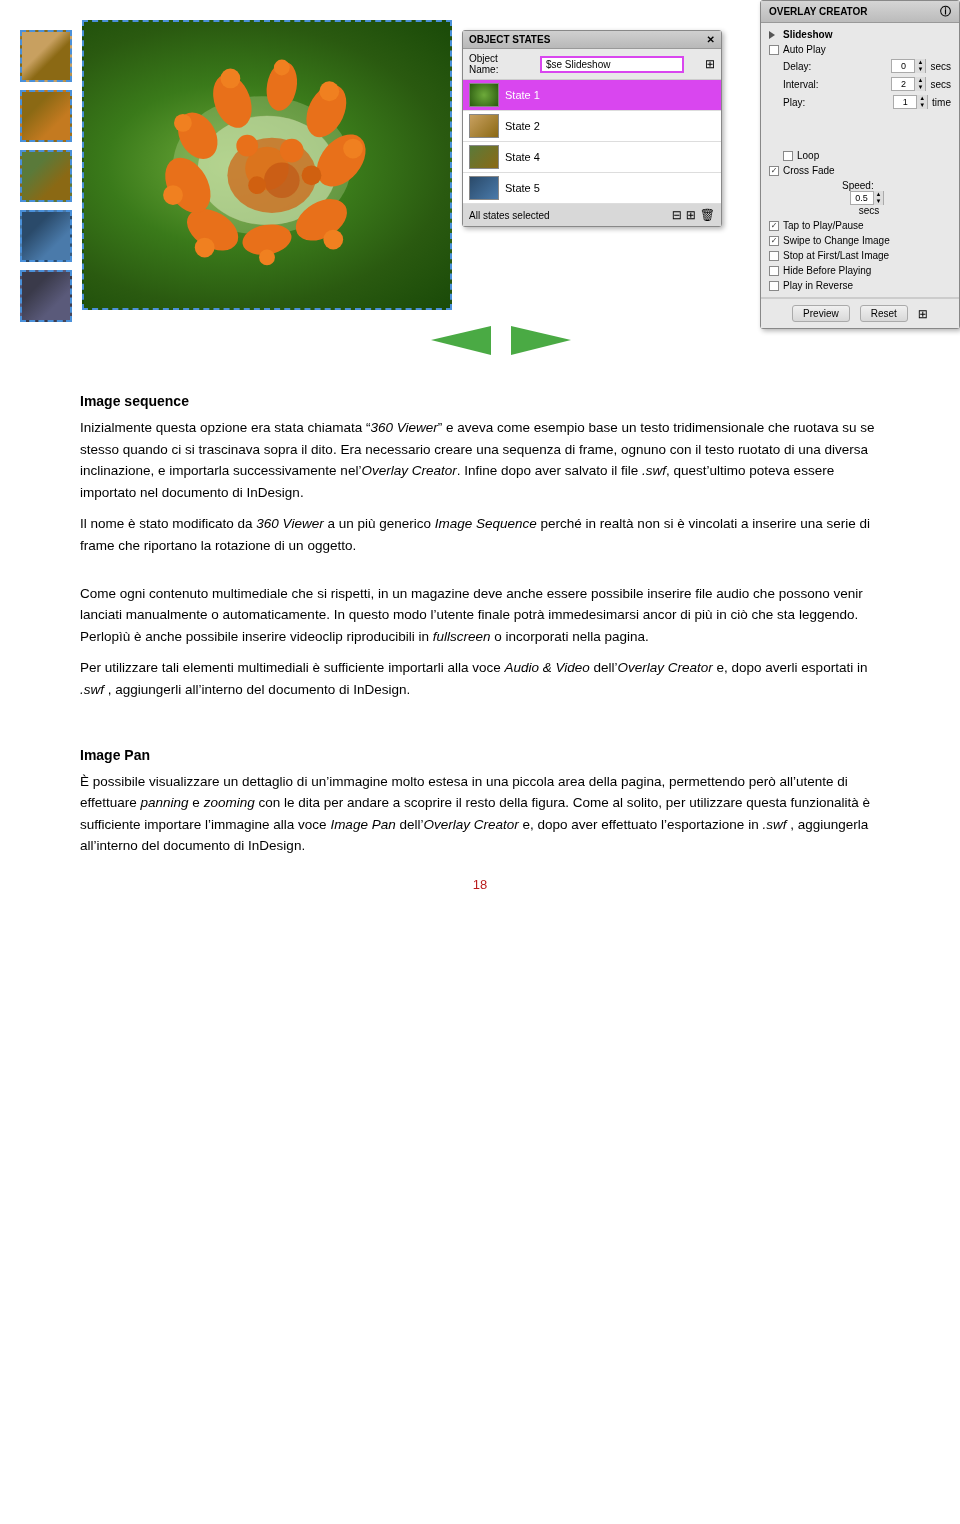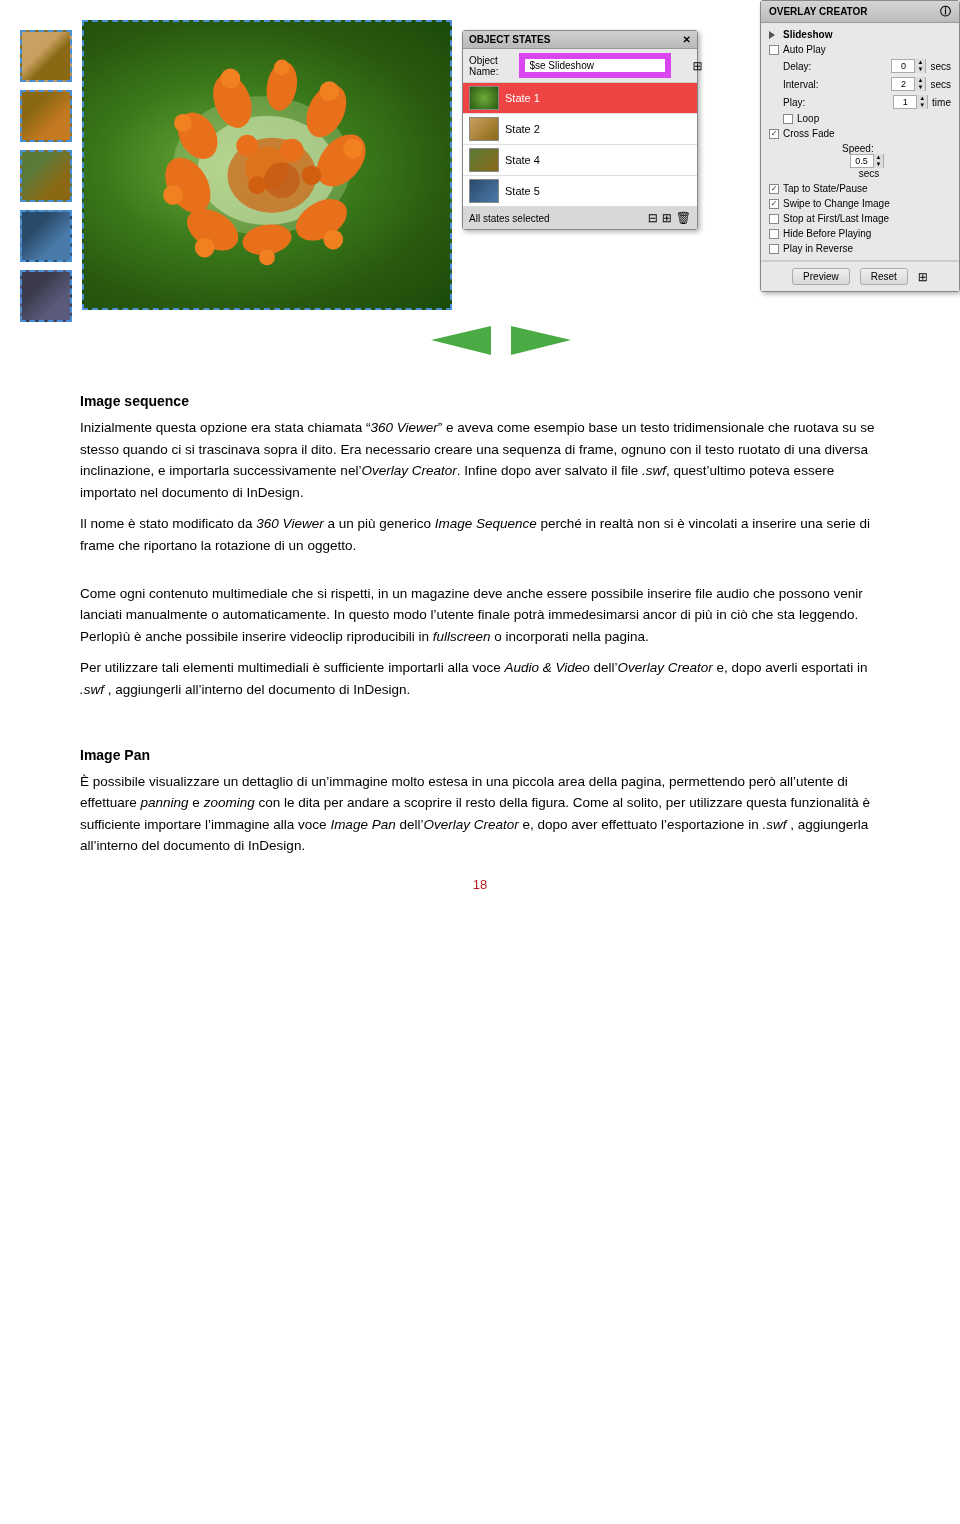--- a/index.html
+++ b/index.html
@@ -77,21 +77,21 @@
     .arrow-left, .arrow-right {
       width: 60px;
       height: 45px;
     }
 
     
     .object-states-panel {
       position: absolute;
       top: 10px;
       left: 380px;
-      width: 236px;
+      width: 260px;
       background: #e8e8e8;
       border: 1px solid #888;
       border-radius: 3px;
       font-size: 11px;
       box-shadow: 2px 2px 5px rgba(0,0,0,0.3);
     }
 
     .panel-title-bar {
       background: linear-gradient(to bottom, #d0d0d0, #b8b8b8);
       padding: 3px 6px;
@@ -111,40 +111,40 @@
       gap: 17px;
     }
 
     .panel-label {
       font-size: 10px;
       margin-right: 4px;
     }
 
     .panel-input {
       background: #fff;
-      border: 6px solid #d946ef;
+      border: 2px solid #d946ef;
       padding: 1px 4px;
       font-size: 10px;
       flex: 1;
     }
 
     .states-list {
       background: #fff;
     }
 
     .state-item {
       display: flex;
       align-items: center;
       padding: 3px 6px;
       border-bottom: 1px solid #ddd;
       cursor: pointer;
     }
 
     .state-item.active {
-      background: #ef4444;
+      background: #d946ef;
       color: #fff;
     }
 
     .state-thumb {
       width: 30px;
       height: 24px;
       margin-right: 6px;
       border: 1px solid #888;
     }
 
@@ -473,21 +473,21 @@
         <div class="overlay-spinbox">
           <input type="text" value="1" style="">
           <div class="spin-btns">
             <button class="spin-btn">▲</button>
             <button class="spin-btn">▼</button>
           </div>
         </div>
         <span style="margin-left:4px;">time</span>
       </div>
 
-      <div class="overlay-row" style="padding-left:14px;">
+      <div class="overlay-row" style="padding-left:14px;margin-top:37px;">
         <div class="overlay-checkbox"></div>
         <label>Loop</label>
       </div>
 
       <div class="overlay-row">
         <div class="overlay-checkbox checked"></div>
         <label>Cross Fade</label>
       </div>
 
       <div class="overlay-row" style="padding-left:14px;flex-direction:column;">
@@ -497,21 +497,21 @@
           <div class="spin-btns">
             <button class="spin-btn">▲</button>
             <button class="spin-btn">▼</button>
           </div>
         </div>
         <span style="margin-left:4px;">secs</span>
       </div>
 
       <div class="overlay-row">
         <div class="overlay-checkbox checked"></div>
-        <label>Tap to State/Pause</label>
+        <label>Tap to Play/Pause</label>
       </div>
 
       <div class="overlay-row">
         <div class="overlay-checkbox checked"></div>
         <label>Swipe to Change Image</label>
       </div>
 
       <div class="overlay-row">
         <div class="overlay-checkbox"></div>
         <label>Stop at First/Last Image</label>

